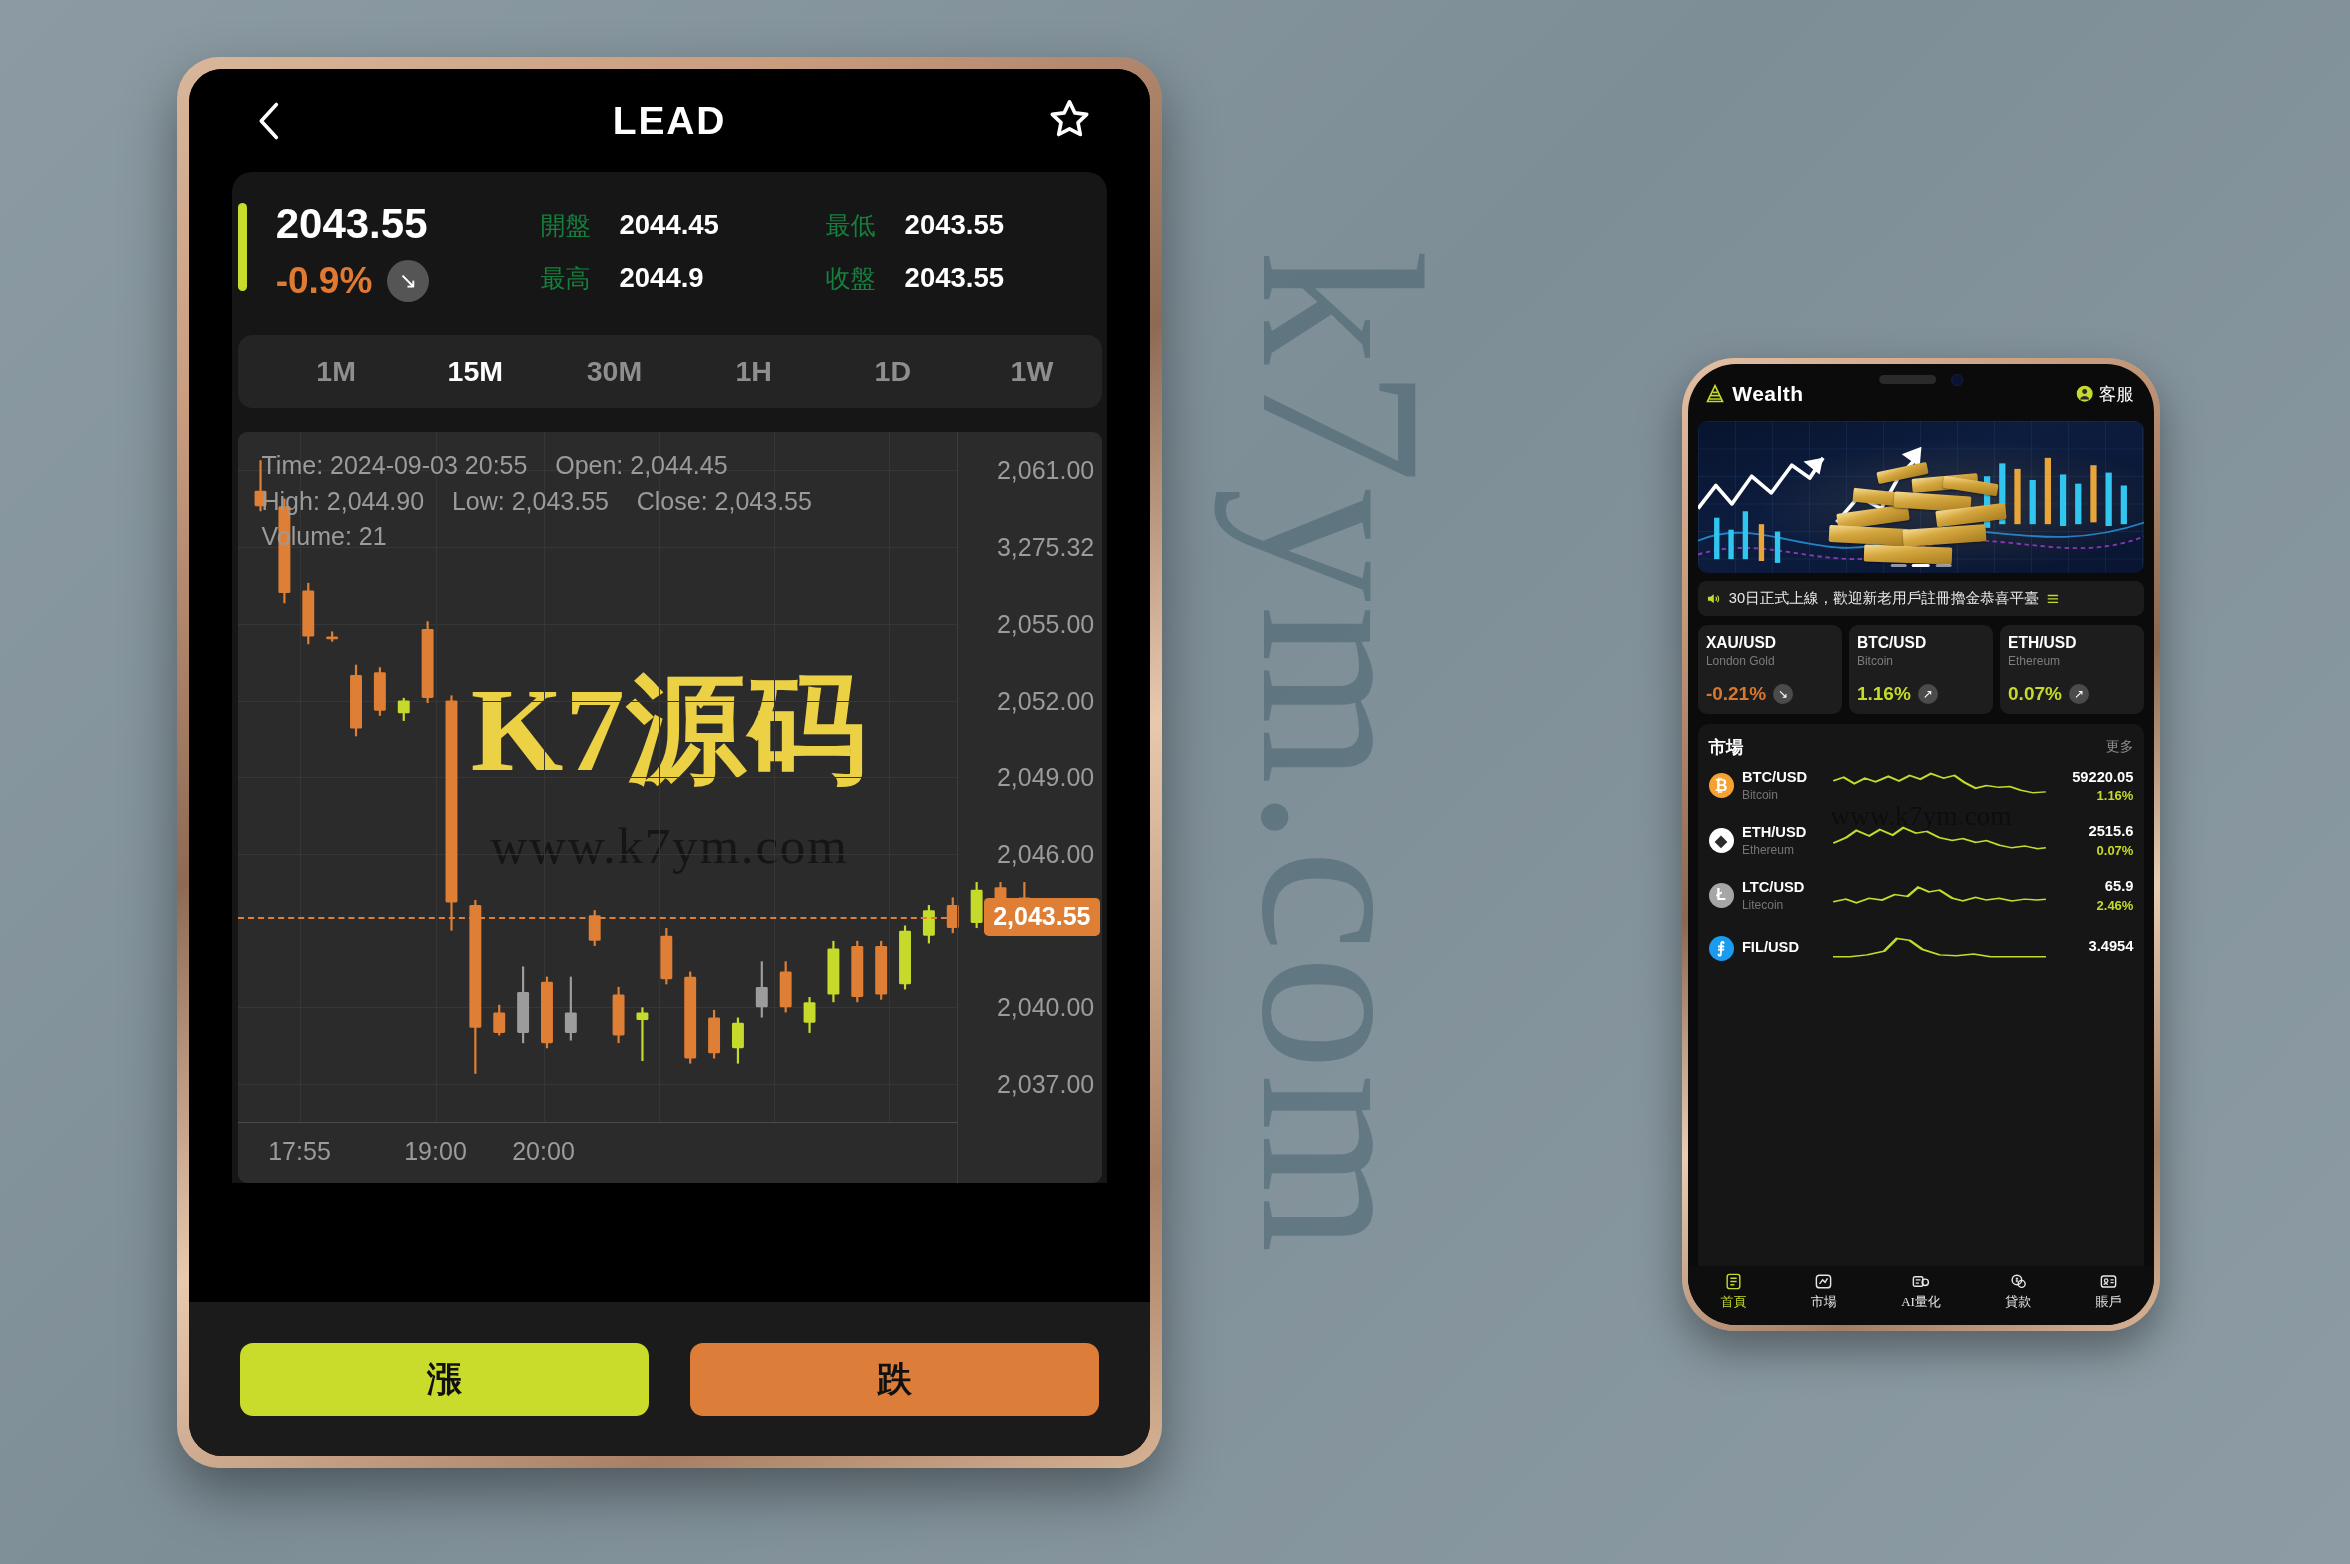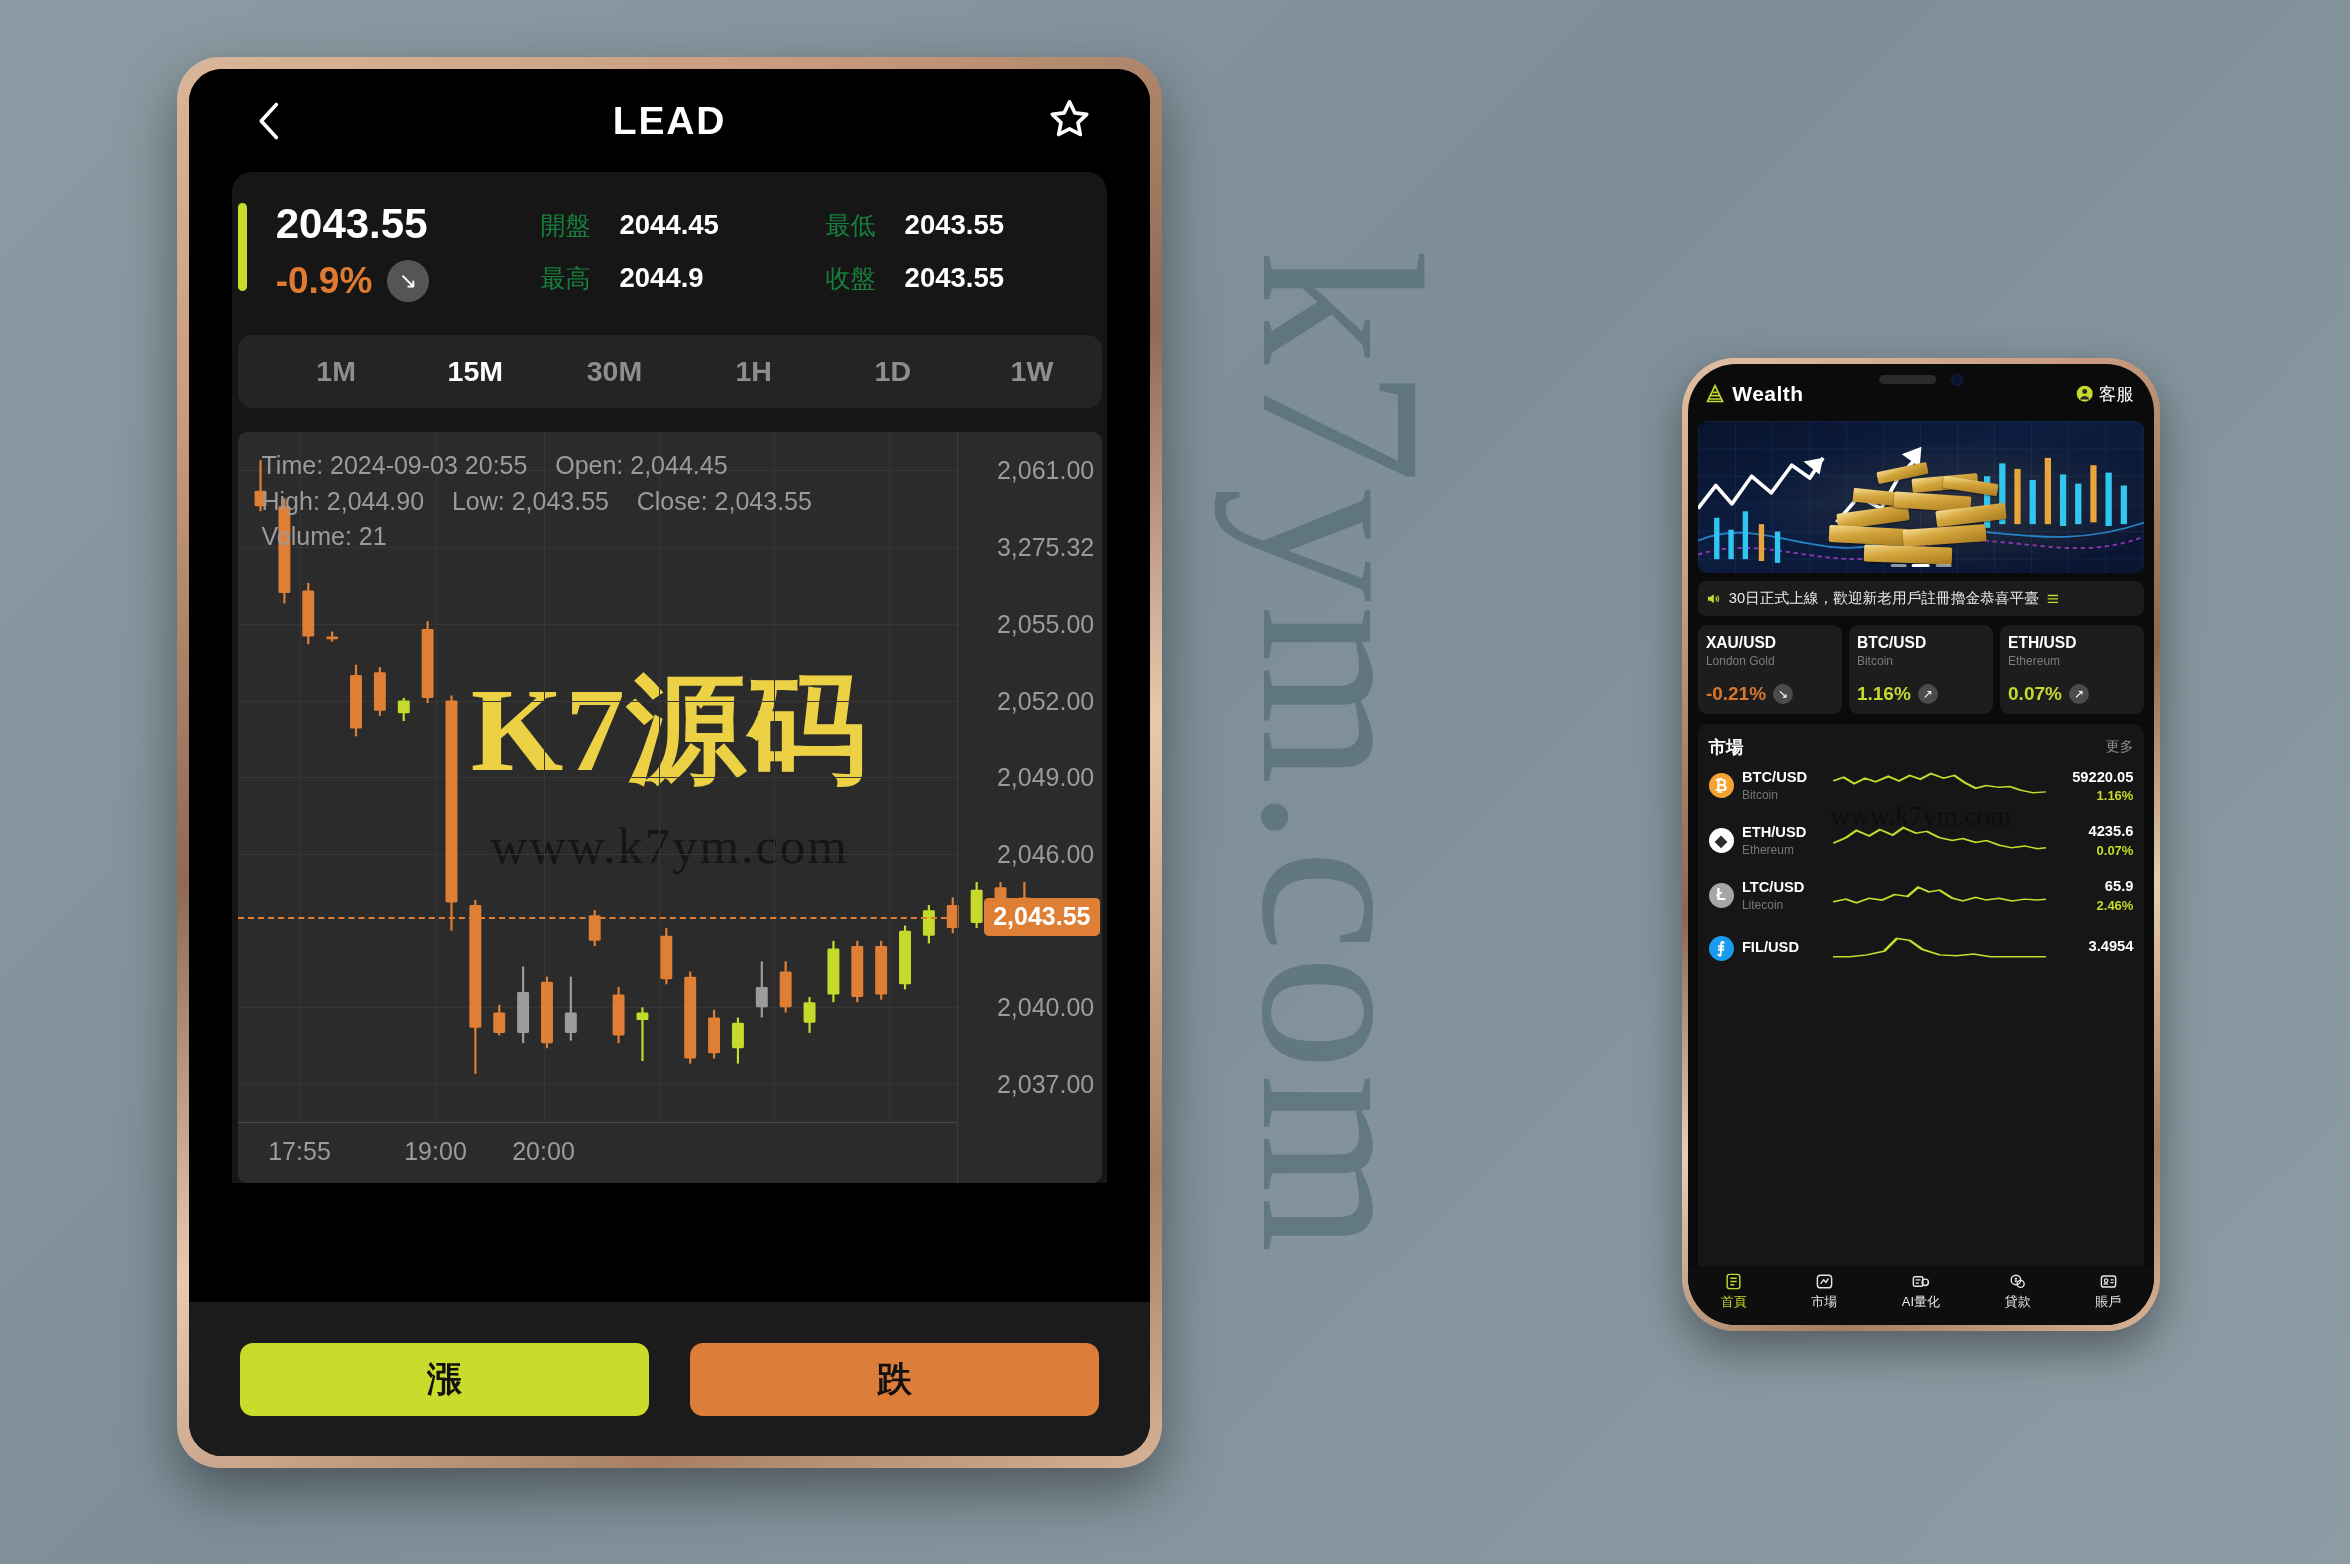--- a/index.html
+++ b/index.html
@@ -224,20 +224,21 @@
   .mk-name { color: #767676; font-size: 12px; margin-top: 2.8px; }
   .mk-spark { flex: 1; height: 31px; }
   .mk-vals { text-align: right; width: 79px; }
   .mk-price { color: #fff; font-size: 14.7px; font-weight: 700; }
   .mk-pct { color: #c5da2a; font-size: 13px; font-weight: 700; margin-top: 3.7px; }
 
   .p-nav {
     flex: 0 0 59px; height: 59px; background: #0e0e0e;
     display: flex; align-items: center; justify-content: space-around;
     padding-bottom: 7.3px;
+    font-family: Liberation Serif, serif;
   }
   .nav-item { display: flex; flex-direction: column; align-items: center; gap: 2.8px; color: #e6e6e6; }
   .nav-item.active { color: #c5da2a; }
   .nav-label { font-size: 13px; }
   .phone-watermark {
     position: absolute; left: 50%; top: 47%; transform: translate(-50%,-50%);
     font-family: "Liberation Serif", serif; color: rgba(0,0,0,0.38);
     font-size: 27.5px; white-space: nowrap; pointer-events: none; z-index: 9;
   }
 </style>
@@ -565,21 +566,21 @@
       <div class="mk-row">
         <div class="coin-ico" style="background:#ffffff;color:#2b2b2b">◆</div>
         <div class="mk-names">
           <div class="mk-sym">ETH/USD</div>
           <div class="mk-name">Ethereum</div>
         </div>
         <svg class="mk-spark" viewBox="0 0 100 34" preserveAspectRatio="none">
           <polyline points="0,20 6,14 11,6 17,12 22,5 28,11 33,3 39,9 44,7 50,14 56,17 61,15 67,19 72,17 78,22 84,25 90,23 96,26 100,25" fill="none" stroke="#c5da2a" stroke-width="1.6"></polyline>
         </svg>
         <div class="mk-vals">
-          <div class="mk-price">4235.6</div>
+          <div class="mk-price">2515.6</div>
           <div class="mk-pct">0.07%</div>
         </div>
       </div>
 
       <div class="mk-row">
         <div class="coin-ico" style="background:#a6a6a6">Ł</div>
         <div class="mk-names">
           <div class="mk-sym">LTC/USD</div>
           <div class="mk-name">Litecoin</div>
         </div>

